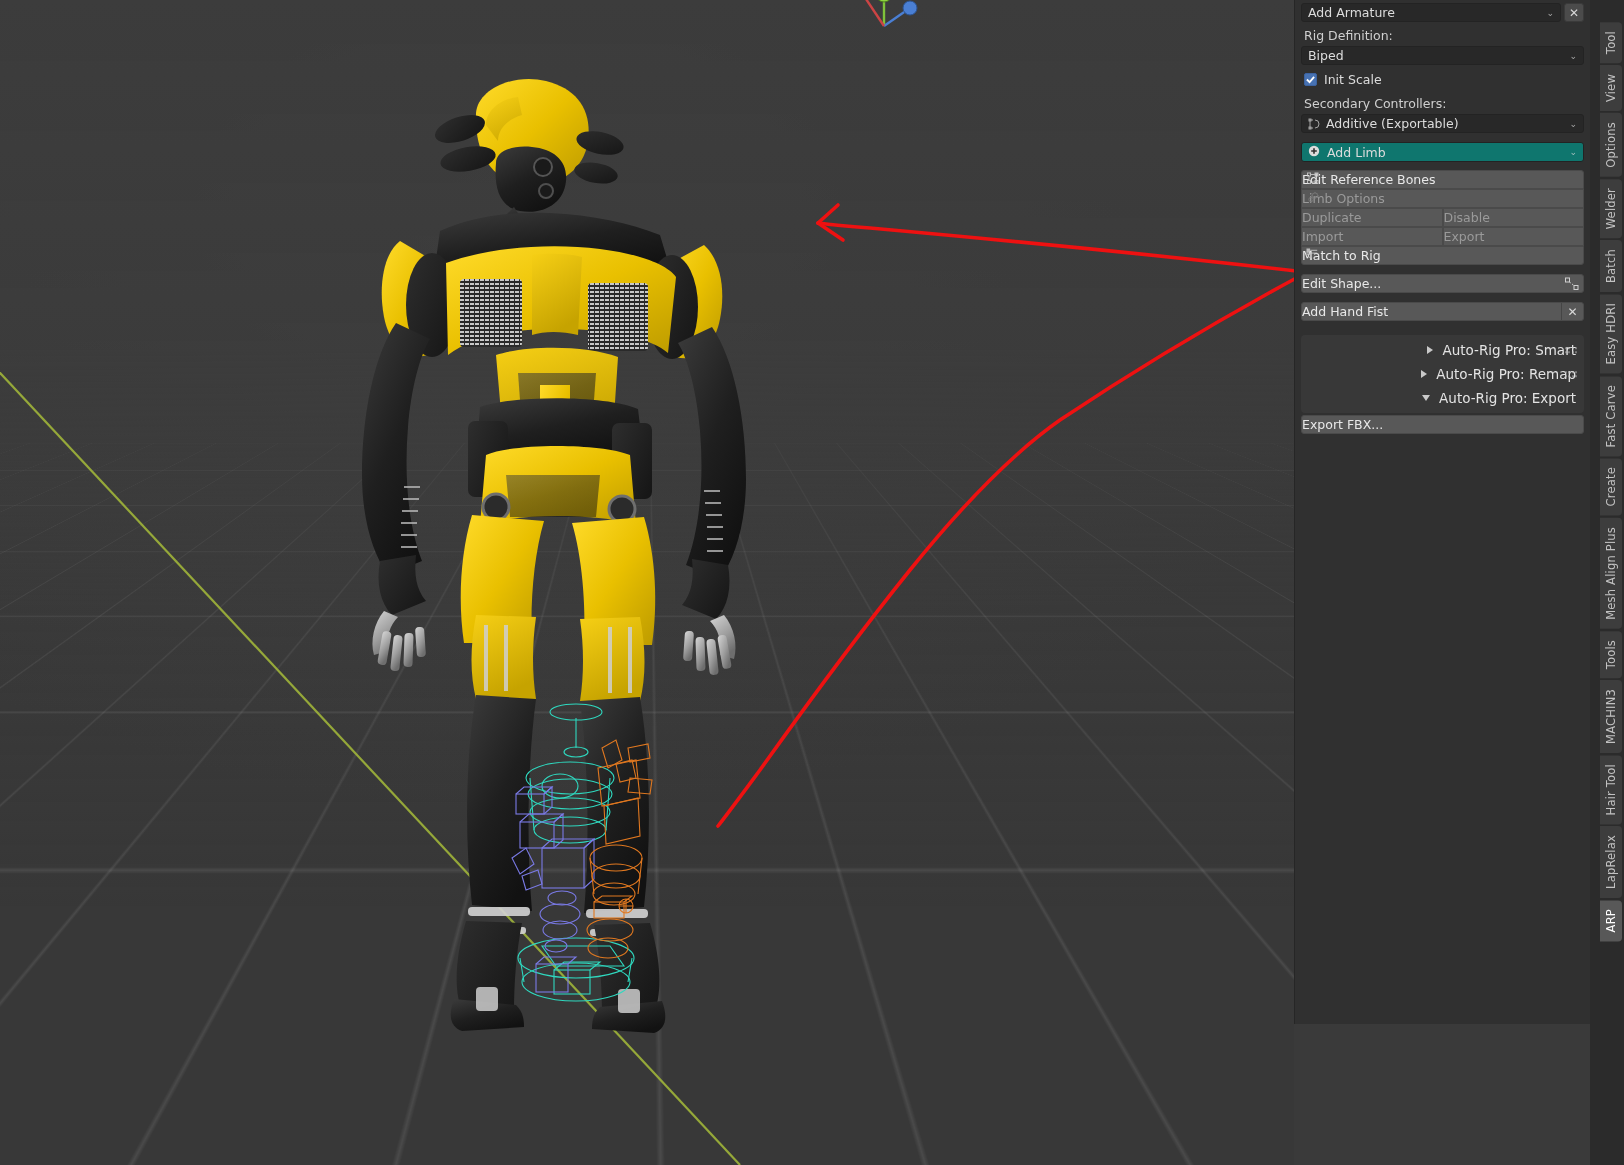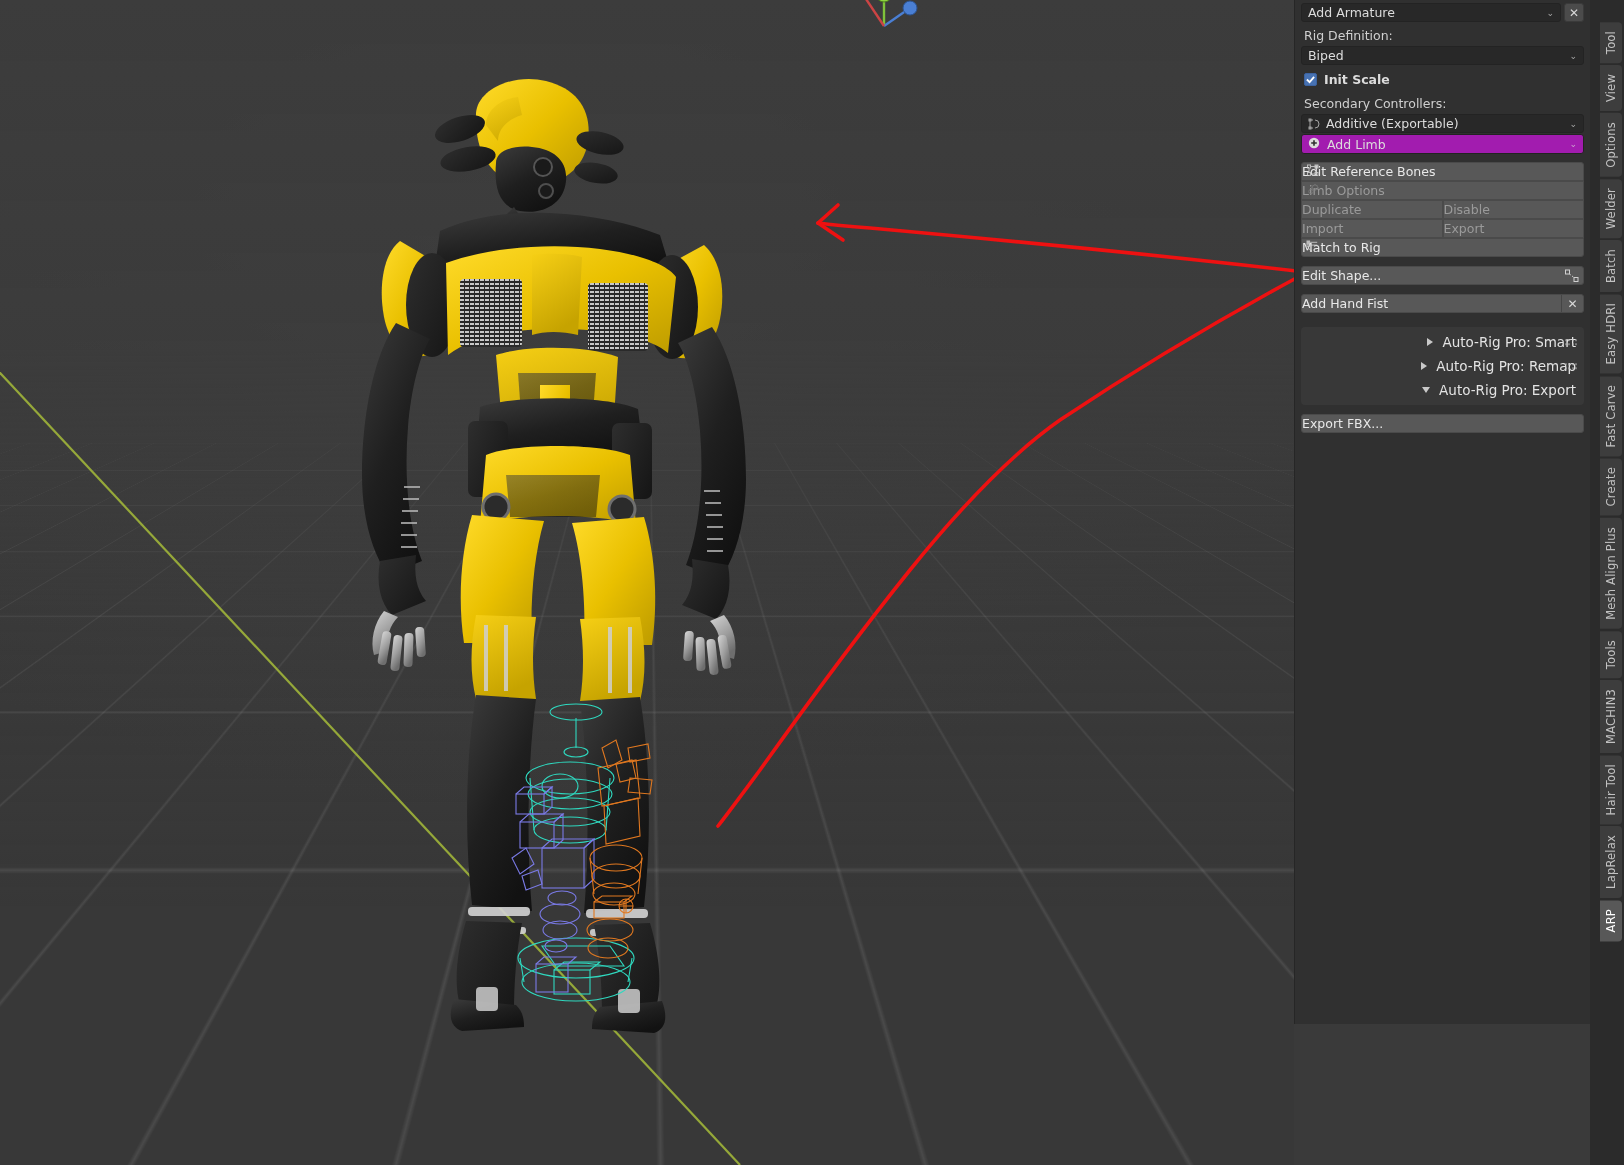--- a/index.html
+++ b/index.html
@@ -72,24 +72,24 @@
     margin-top:1px;
   }
   .field .chev { margin-left:auto; opacity:.7; font-size:9px; }
   .field .licon { margin-right:6px; opacity:.85; display:flex; }
 
   .checkrow { display:flex; align-items:center; gap:7px; padding:7px 3px 3px 3px; }
   .cbox { width:13px; height:13px; border-radius:2px; background:#4772b3; border:1px solid #3c63a0;
           display:flex; align-items:center; justify-content:center; }
   .cbox.off { background:#545454; border-color:#444; }
   .cbox svg { display:block; }
-  .cktxt { font-size:12.5px; color:#dcdcdc;font-weight:bold; }
+  .cktxt { font-size:12.5px; color:#dcdcdc; }
 
   .addlimb {
-    margin-top:1px; height:20px; background:#a21caf; border:1px solid #232323; border-radius:3px;
+    margin-top:9px; height:20px; background:#0f766e; border:1px solid #232323; border-radius:3px;
     display:flex; align-items:center; padding:0 6px; gap:7px; font-size:12.5px; color:#dcdcdc;
   }
   .addlimb .chev { margin-left:auto; opacity:.7; font-size:9px; }
 
   .btn-block { margin-top:8px; }
   .btn {
     height:19px; background:#585858; border:1px solid #4a4a4a;
     display:flex; align-items:center; justify-content:flex-start;
     font-size:12.5px; color:#e8e8e8; position:relative;
   }
@@ -120,21 +120,21 @@
     justify-content:flex-end;
   }
   .tri { width:0; height:0; }
   .tri.closed { border-left:6px solid #c9c9c9; border-top:4.5px solid transparent; border-bottom:4.5px solid transparent; }
   .tri.open   { border-top:6px solid #c9c9c9; border-left:4.5px solid transparent; border-right:4.5px solid transparent; }
   .grip { position:absolute; right:7px; top:50%; transform:translateY(-50%);
           display:grid; grid-template-columns:repeat(4,2px); grid-template-rows:repeat(2,2px);
           gap:1.5px; opacity:.5; }
   .grip i { width:2px; height:2px; background:#bdbdbd; display:block; }
 
-  .exp-area { margin-top:9px; }
+  .exp-area { margin-top:2px; }
 
   
   #tabs {
     position:absolute; right:0; top:0; width:34px; height:1165px;
     background:#2b2b2b; padding-top:22px;
   }
   .vtab {
     width:22px; margin:0 0 2px 10px;
     background:#3d3d3d; border-radius:4px 0 0 4px;
     display:flex; align-items:center; justify-content:center;

